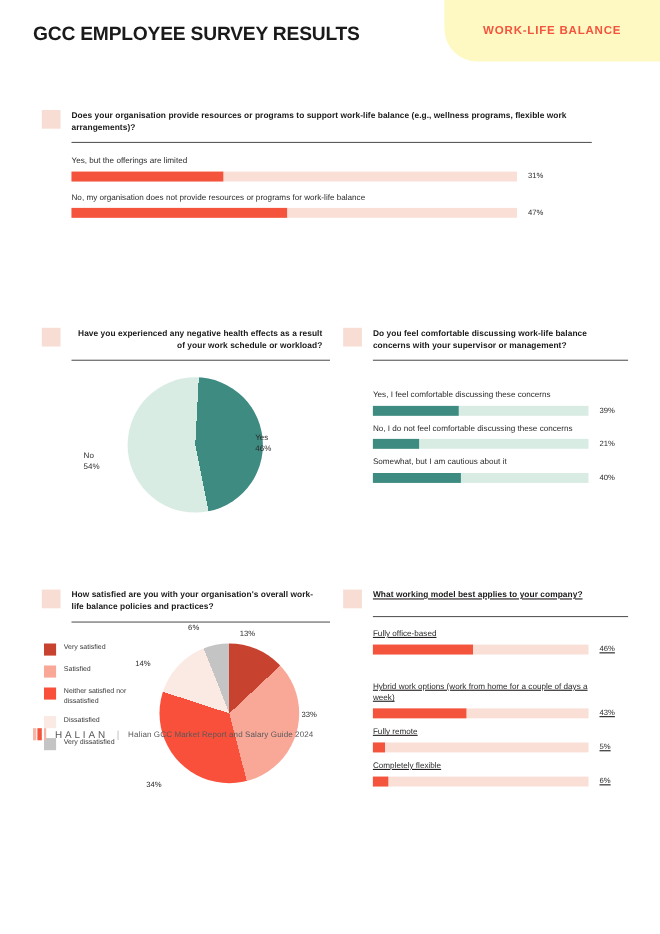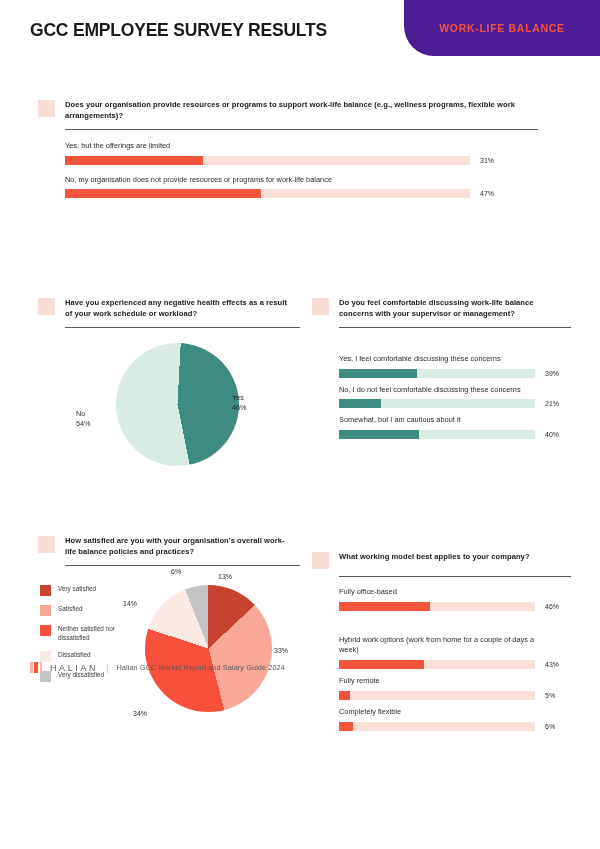--- a/index.html
+++ b/index.html
@@ -15,21 +15,21 @@
   
   .header { position: absolute; top: 0; left: 0; width: 600px; height: 62px; }
   .page-title {
     position: absolute; left: 30px; top: 20px;
     font-size: 17.5px; font-weight: 700; letter-spacing: -0.2px;
     color: #1a1a1a;
   }
   .topic-badge {
     position: absolute; right: 0; top: 0;
     width: 196px; height: 56px;
-    background: #4c1d95;
+    background: #fef9c3;
     border-bottom-left-radius: 30px;
     display: flex; align-items: center; justify-content: center;
   }
   .topic-badge-label {
     font-size: 10.5px; font-weight: 700; letter-spacing: 0.7px;
     color: #f4543c;
   }
 
   
   .qblock { position: absolute; }
@@ -139,21 +139,21 @@
           </div>
           <span class="bar-pct">47%</span>
         </div>
       </div>
     </div>
   </div>
 
   <div class="qblock" style="left:38px; top:297px; width:262px;">
     <div class="q-head">
       <span class="q-marker"></span>
-      <span class="q-text" style="width:228px;">Have you experienced any negative health effects as a result of your work schedule or workload?</span>
+      <span class="q-text" style="width:228px;text-align:right;">Have you experienced any negative health effects as a result of your work schedule or workload?</span>
     </div>
     <div class="q-rule" style="margin-left:27px; width:235px;"></div>
   </div>
 
   <div class="pie-wrap" style="position:absolute; left:60px; top:343px; width:230px; height:125px;">
     <div class="pie" style="position:absolute; left:56px; top:0px; width:123px; height:123px;
                 background: conic-gradient(from 3deg, #3d8b81 0deg 165.6deg, #d9ece4 165.6deg 360deg);"></div>
     <div class="pie-label" style="left:172px; top:50px; text-align:left;">
       <span>Yes</span><br>
       <span>46%</span>
@@ -245,21 +245,21 @@
                   #fbe9e3 288deg 338.4deg,
                   #c4c4c4 338.4deg 360deg);"></div>
 
     <div class="pie-label small" style="left:108px; top:7px;">13%</div>
     <div class="pie-label small" style="left:164px; top:81px;">33%</div>
     <div class="pie-label small" style="left:23px; top:144px;">34%</div>
     <div class="pie-label small" style="left:13px; top:34px;">14%</div>
     <div class="pie-label small" style="left:61px; top:2px;">6%</div>
   </div>
 
-  <div class="qblock" style="left:312px; top:551px; width:250px;">
+  <div class="qblock" style="left:312px; top:535px; width:250px;text-decoration:underline;">
     <div class="q-head">
       <span class="q-marker"></span>
       <span class="q-text" style="width:226px;">What working model best applies to your company?</span>
     </div>
     <div class="q-rule" style="margin-left:27px; width:232px;"></div>
 
     <div class="bars theme-red" style="margin-left:27px; width:232px; margin-top:10px;">
 
       <div class="bar-row" style="margin-bottom:24px;">
         <div class="bar-label">Fully office-based</div>

